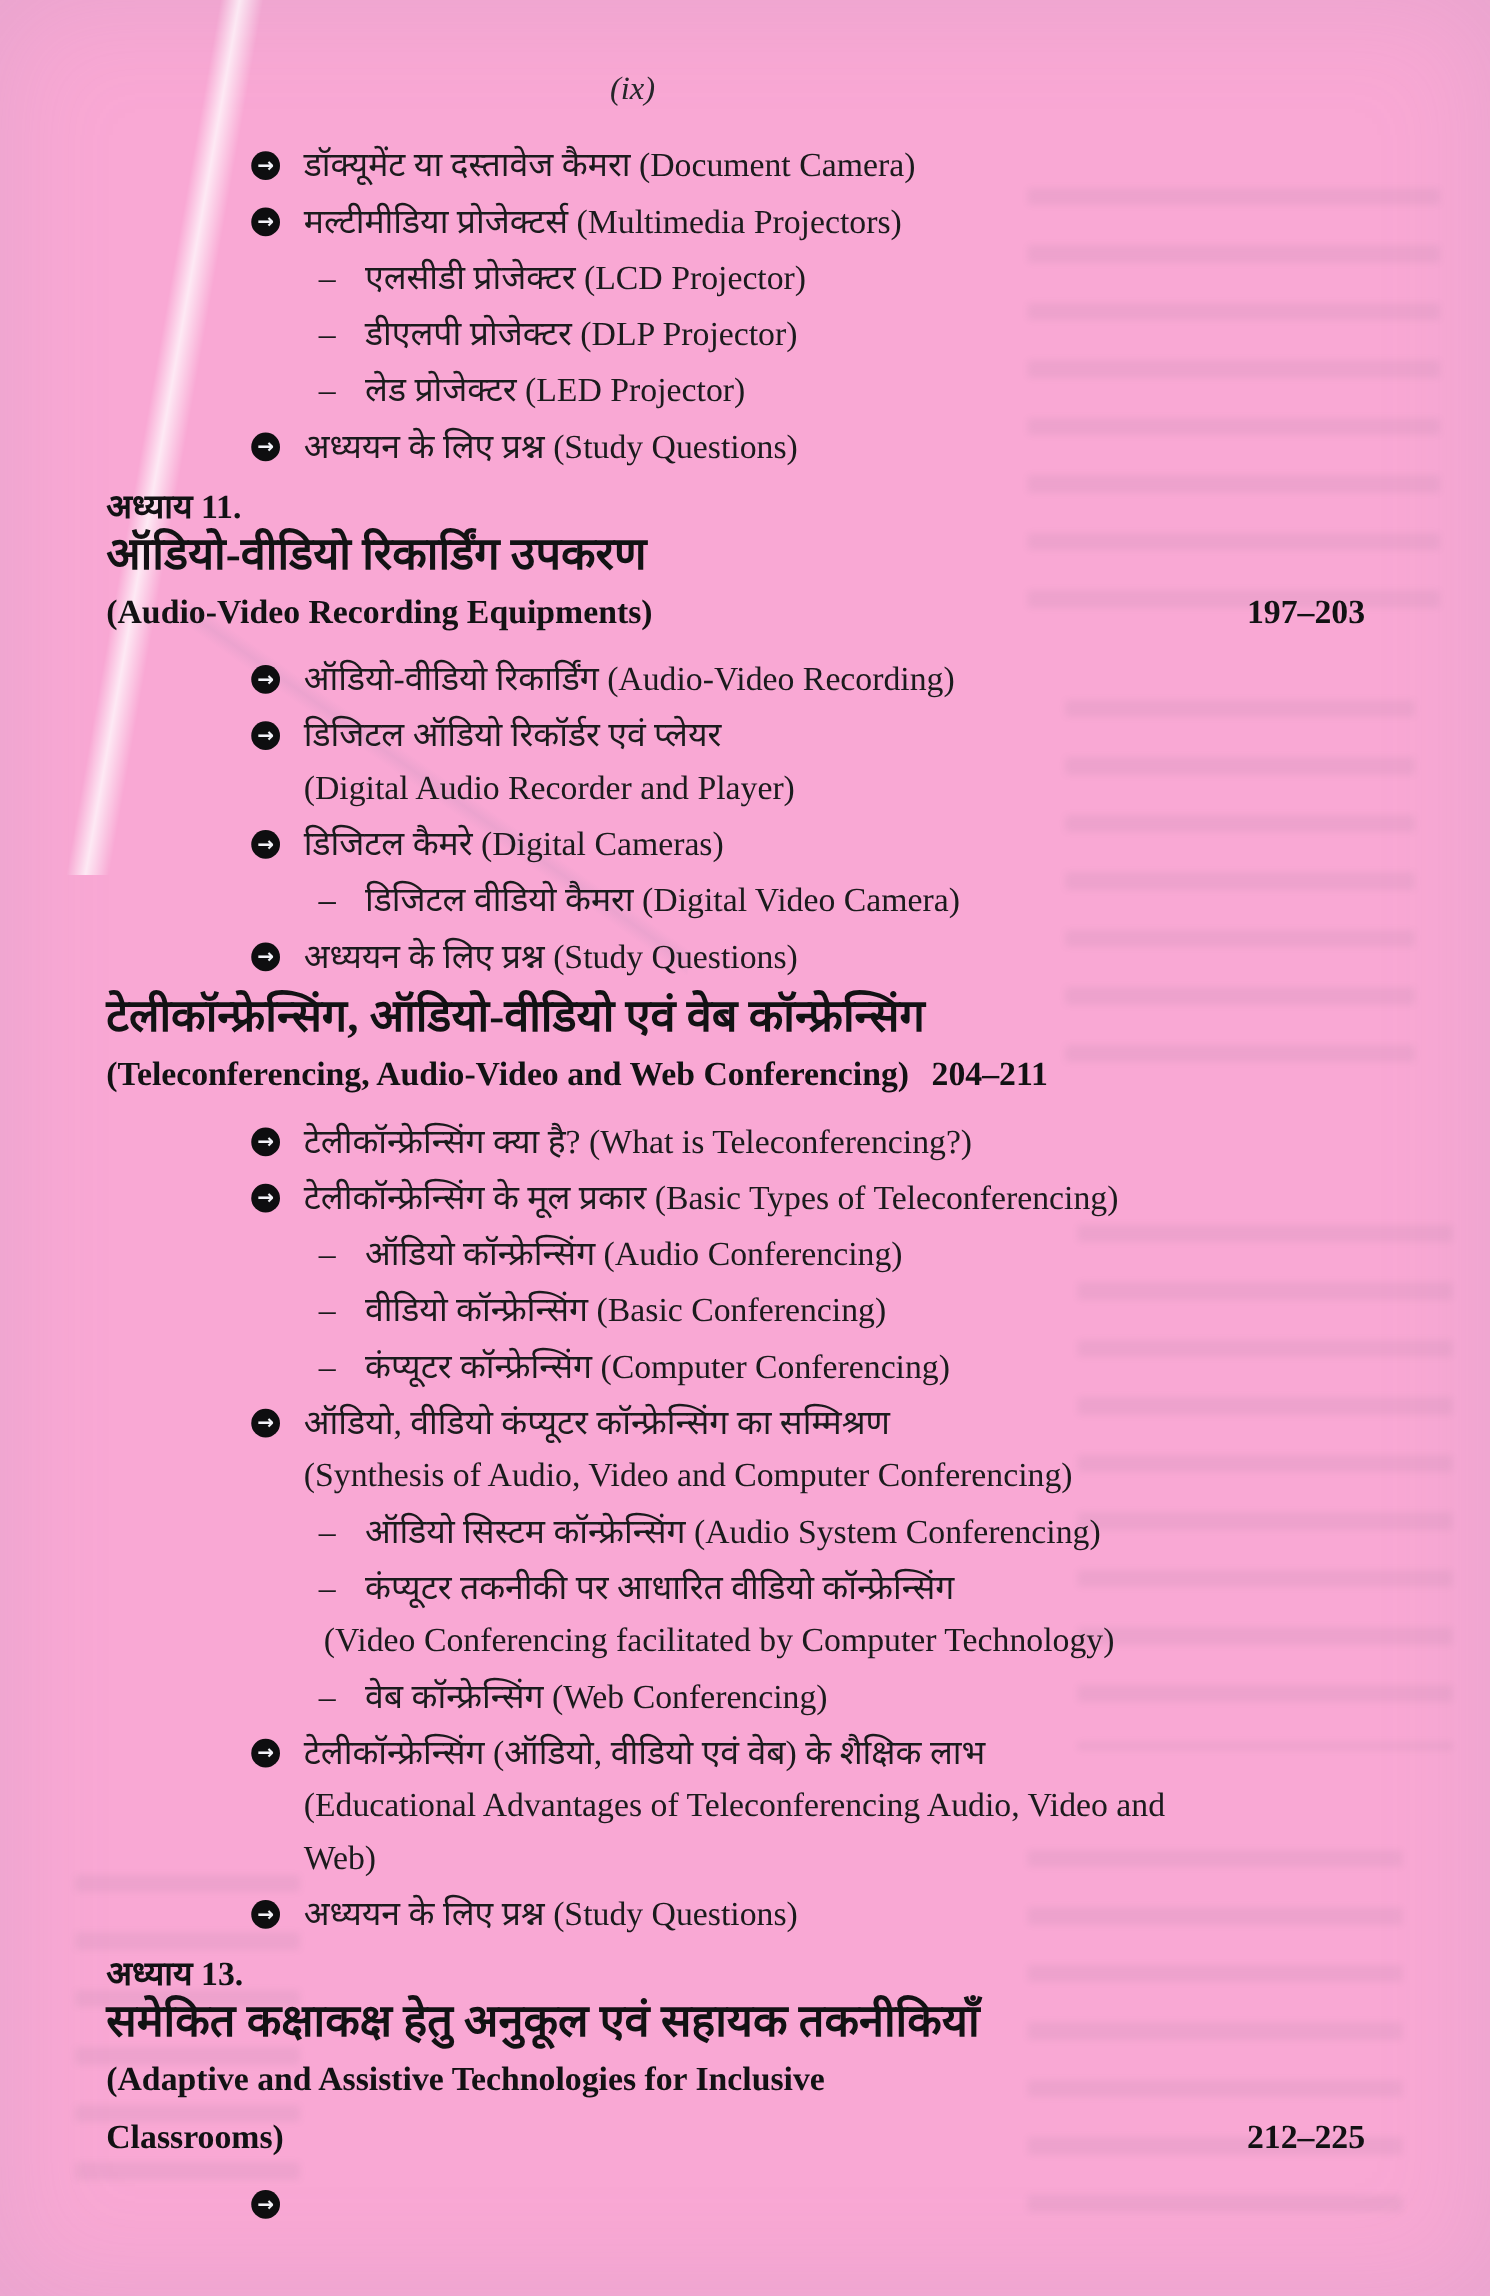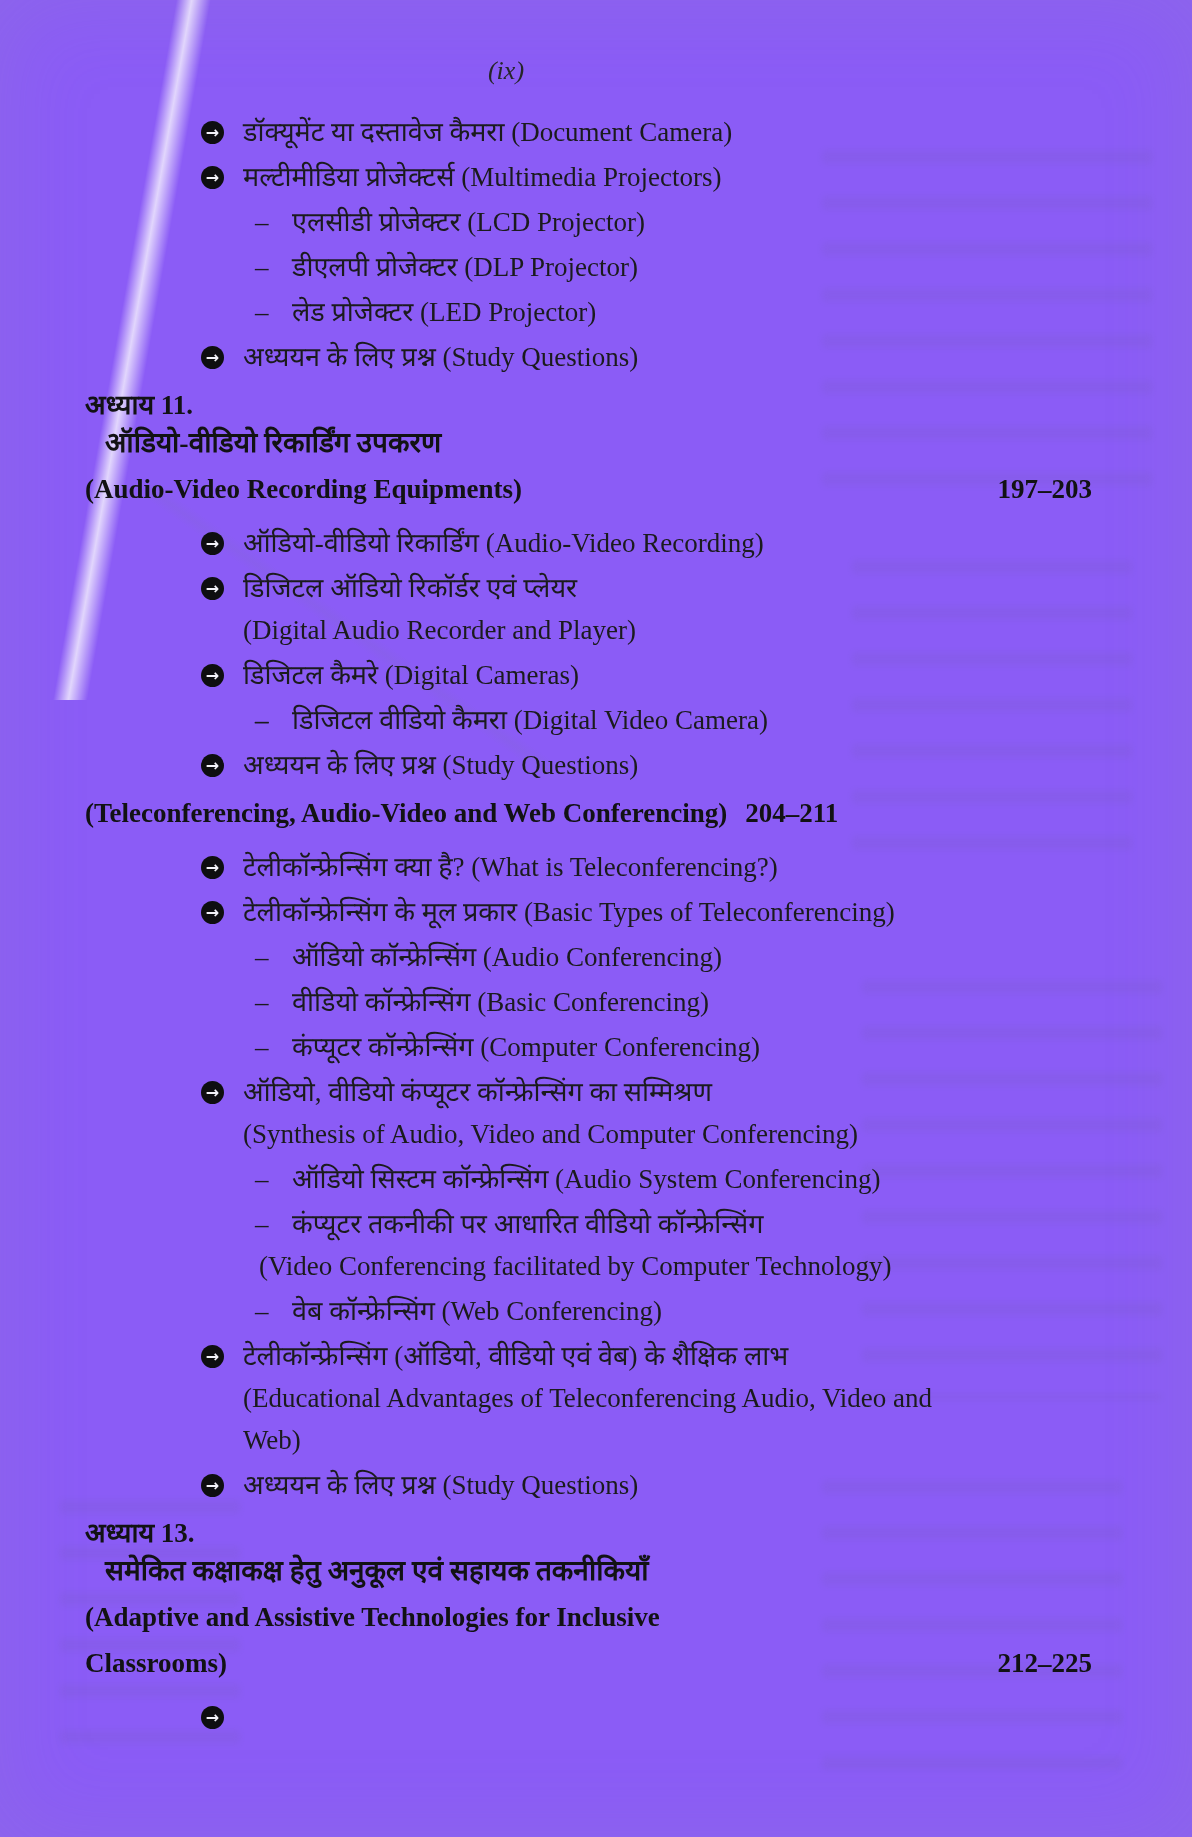--- a/index.html
+++ b/index.html
@@ -1,19 +1,19 @@
 <!DOCTYPE html>
 <html><head>
 <meta charset="utf-8">
 <style>
   html,body{margin:0;padding:0;background:#e8e8ee;}
   .page{
     position:relative;
     width:1192px;height:1837px;
-    background:#8b5cf6;
+    background:#f9a8d4;
     overflow:hidden;
     font-family:"Liberation Serif","DejaVu Serif",serif;
     color:#1b1b1d;
     box-shadow:inset 0 0 90px rgba(150,150,180,0.18);
   }
   
   .crease{position:absolute;pointer-events:none;}
   .crease.c1{left:0;top:0;width:260px;height:700px;
     background:linear-gradient(100deg,transparent 46%,rgba(255,255,255,0.75) 50%,transparent 55%);}
   .crease.c2{left:150px;top:480px;width:400px;height:300px;
@@ -43,21 +43,21 @@
     display:flex;align-items:center;justify-content:center;
   }
   .arr{color:#f3f3f9;font-size:16px;font-weight:700;line-height:1;
     font-family:"DejaVu Sans",sans-serif;transform:translateY(-0.5px);}
   .dash-mark{position:absolute;left:170px;top:0;font-size:27px;}
 
   .chapter{display:flex;margin:11px 0 9px 0;font-weight:700;color:#121214;flex-direction:column;}
   .ch-label{width:118px;flex-shrink:0;font-size:27px;line-height:38px;white-space:nowrap;}
   .ch-body{flex:1;min-width:0;}
   .ch-line{display:flex;font-size:27px;line-height:38px;margin-bottom:8px;}
-  .ch-title{font-size:28px;margin-left:20px;}
+  .ch-title{font-size:36px;}
   .ch-pages{white-space:nowrap;font-weight:700;}
   .ch-pages.right{margin-left:auto;}
   .ch-pages.inline{margin-left:18px;margin-right:auto;}
   .txt{display:inline;}
 </style>
 </head>
 <body>
 
 <div class="page">
   <div class="crease c1"></div>
@@ -105,20 +105,23 @@
           <span class="arr">→</span>
         </span><span class="txt">डिजिटल कैमरे (Digital Cameras)</span></div>
       <div class="row dash"><span class="dash-mark">–</span></div>
       <div class="row dash"><span class="dash-mark">–</span><span class="txt">डिजिटल वीडियो कैमरा (Digital Video Camera)</span></div>
       <div class="row bullet"><span class="bullet-icon">
           <span class="arr">→</span>
         </span><span class="txt">अध्ययन के लिए प्रश्न (Study Questions)</span></div>
       <div class="chapter">
         <div class="ch-body">
           <div class="ch-line">
+            <span class="ch-title">टेलीकॉन्फ्रेन्सिंग, ऑडियो-वीडियो एवं वेब कॉन्फ्रेन्सिंग</span>
+          </div>
+          <div class="ch-line">
             <span class="ch-sub">(Teleconferencing, Audio-Video and Web Conferencing)</span>
             <span class="ch-pages inline">204–211</span>
           </div>
         </div>
       </div>
       <div class="row bullet"><span class="bullet-icon">
           <span class="arr">→</span>
         </span><span class="txt">टेलीकॉन्फ्रेन्सिंग क्या है? (What is Teleconferencing?)</span></div>
       <div class="row bullet"><span class="bullet-icon">
           <span class="arr">→</span>

